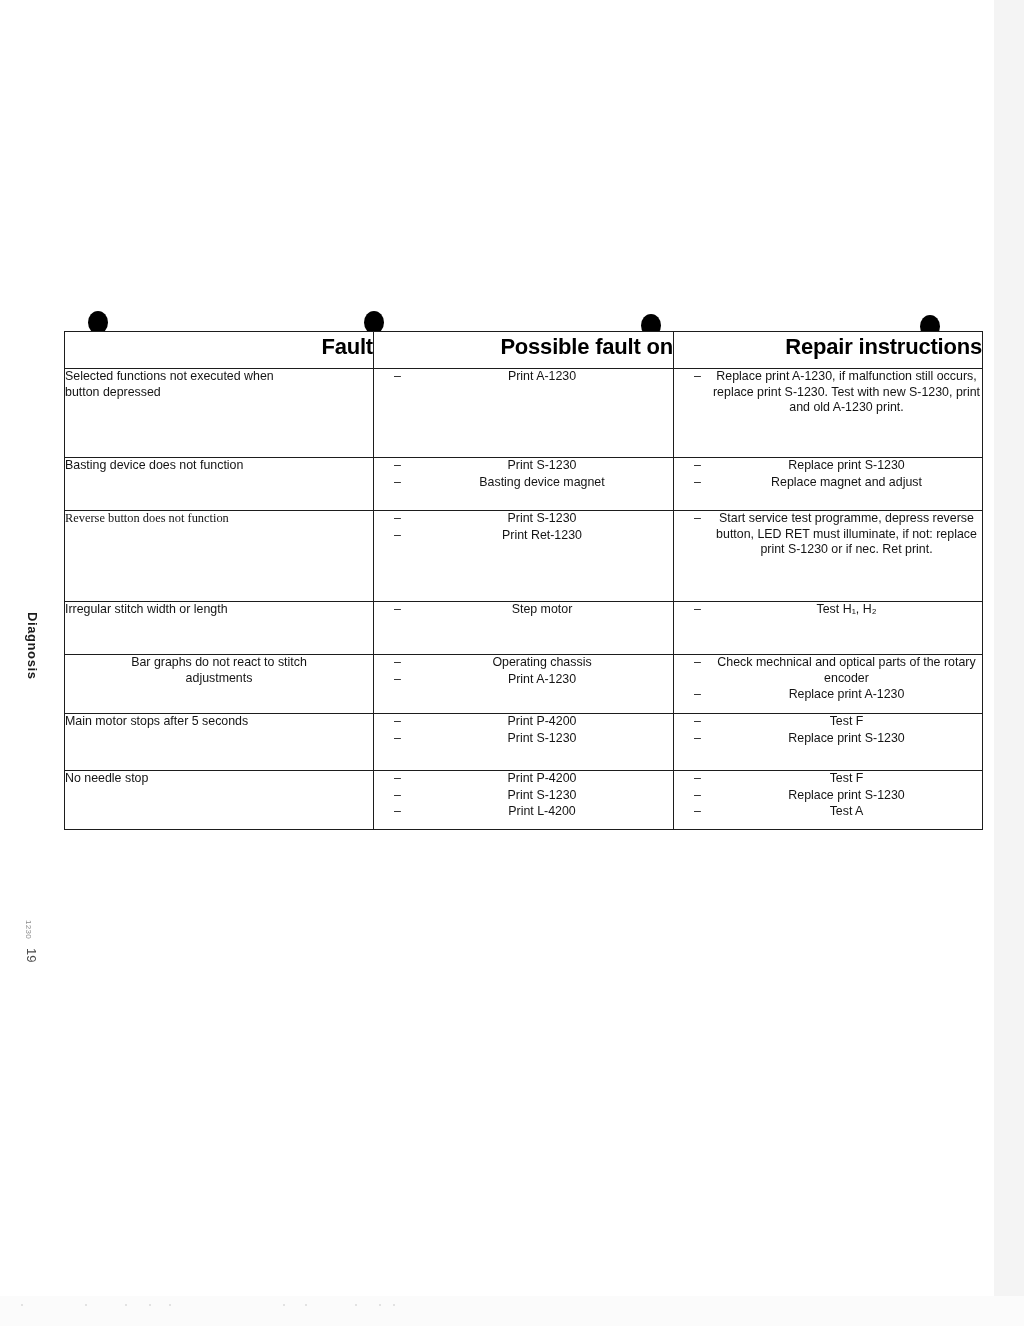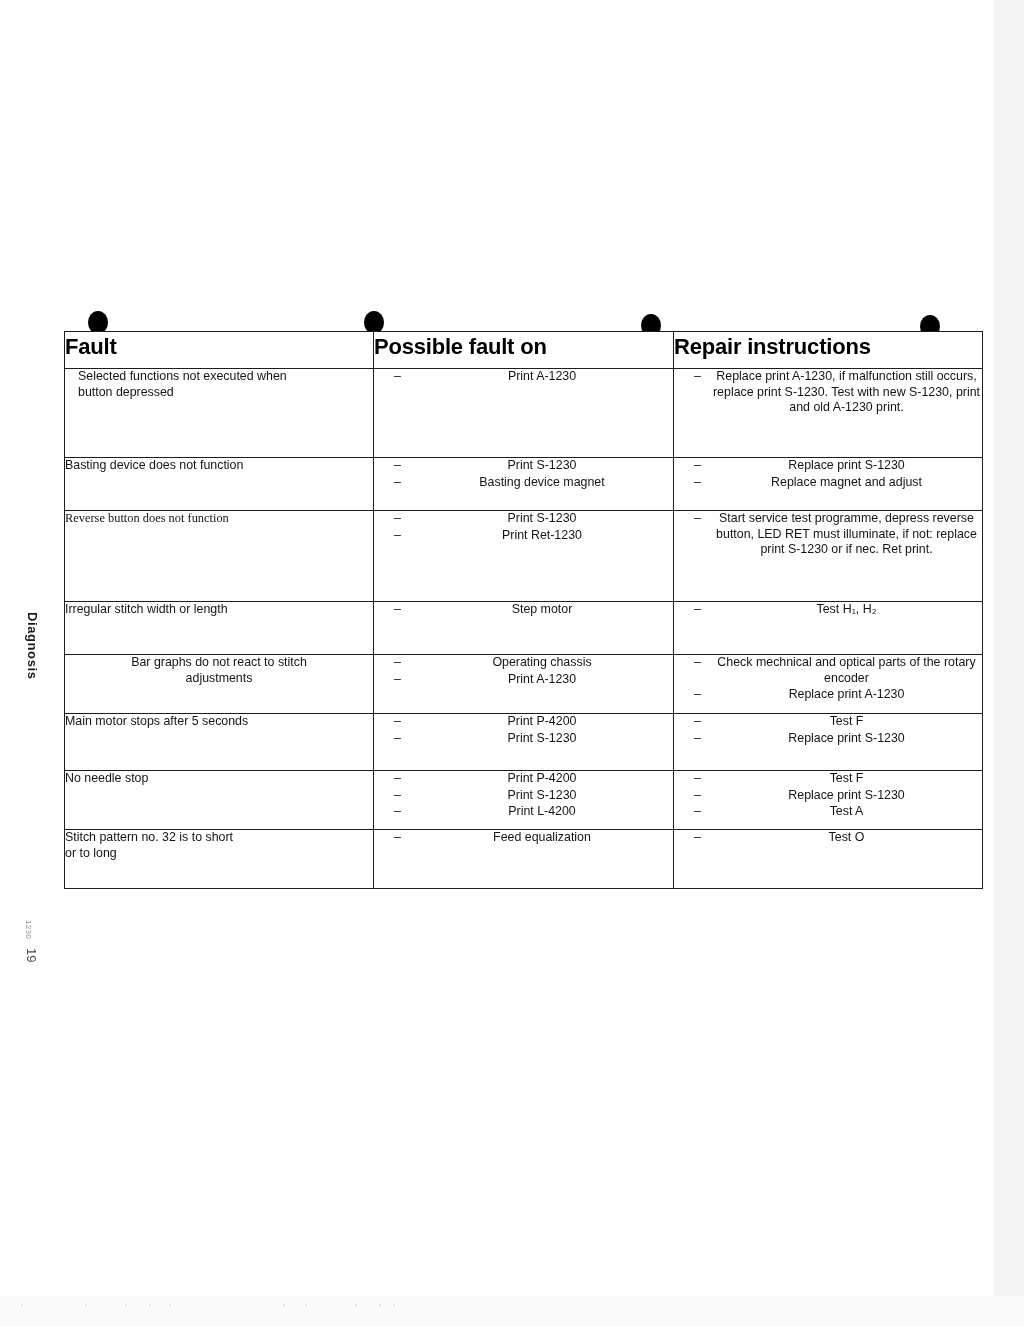--- a/index.html
+++ b/index.html
@@ -100,21 +100,21 @@
 
   
   col.c-fault   { width: 309px; }
   col.c-cause   { width: 300px; }
   col.c-repair  { width: 309px; }
 
   
   thead th {
     height: 36px;
     padding: 2px 0 4px 13px;
-    text-align: left;
+    text-align: right;
     font-size: 22px;
     font-weight: bold;
     letter-spacing: -0.2px;
     color: #000000;
     line-height: 30px;
   }
 
   
   tbody td {
     padding: 11px 12px 12px 13px;
@@ -206,21 +206,21 @@
       </colgroup>
       <thead>
         <tr>
           <th>Fault</th>
           <th>Possible fault on</th>
           <th>Repair instructions</th>
         </tr>
       </thead>
       <tbody id="fault-rows">
           <tr>
-            <td style="height: 88px; padding-left: 13px;">
+            <td style="height: 88px;">
               <span class="fault-text">Selected functions not executed when
 button depressed</span>
             </td>
             <td class="cause-cell">
               <ul class="dash-list">
                 <li>Print A-1230</li>
               </ul>
             </td>
             <td class="repair-cell vmid">
               <ul class="dash-list">
@@ -323,34 +323,18 @@
               </ul>
             </td>
             <td class="repair-cell vmid">
               <ul class="dash-list">
                 <li>Test F</li>
                 <li>Replace print S-1230</li>
                 <li>Test A</li>
               </ul>
             </td>
           </tr>
-          <tr>
-            <td style="height: 58px;">
-              <span class="fault-text">Stitch pattern no. 32 is to short
-or to long</span>
-            </td>
-            <td class="cause-cell">
-              <ul class="dash-list">
-                <li>Feed equalization</li>
-              </ul>
-            </td>
-            <td class="repair-cell vmid">
-              <ul class="dash-list">
-                <li>Test O</li>
-              </ul>
-            </td>
-          </tr>
         </tbody>
     </table>
   </div>
 
   <div class="speckle"></div>
 </div>
 
 </body></html>

